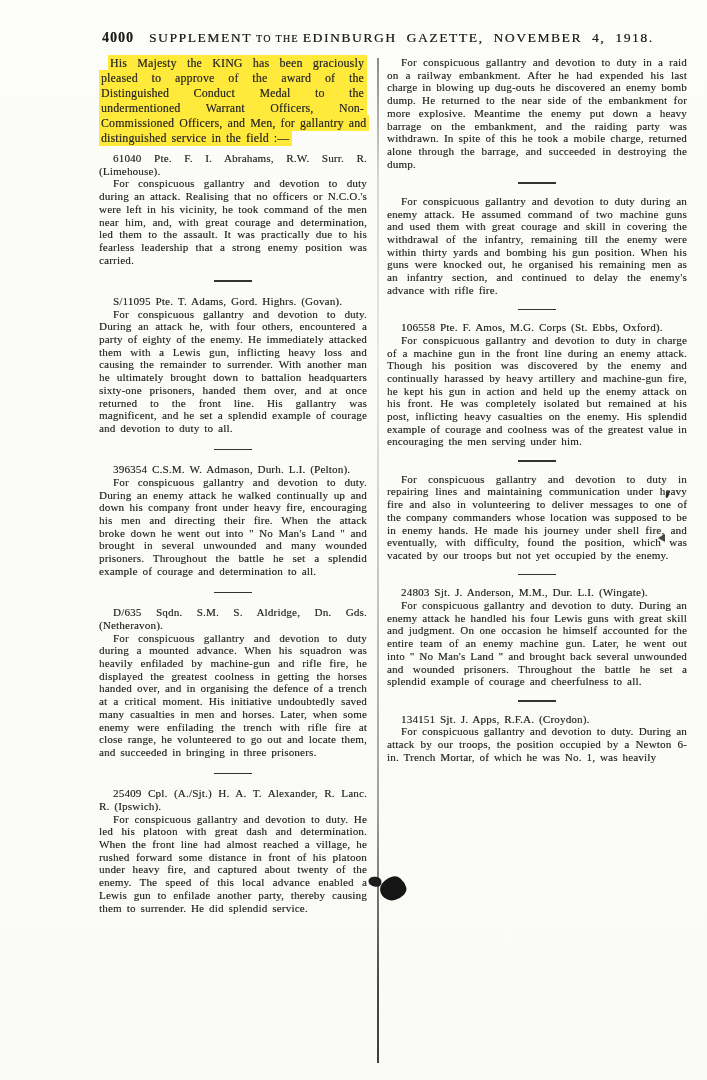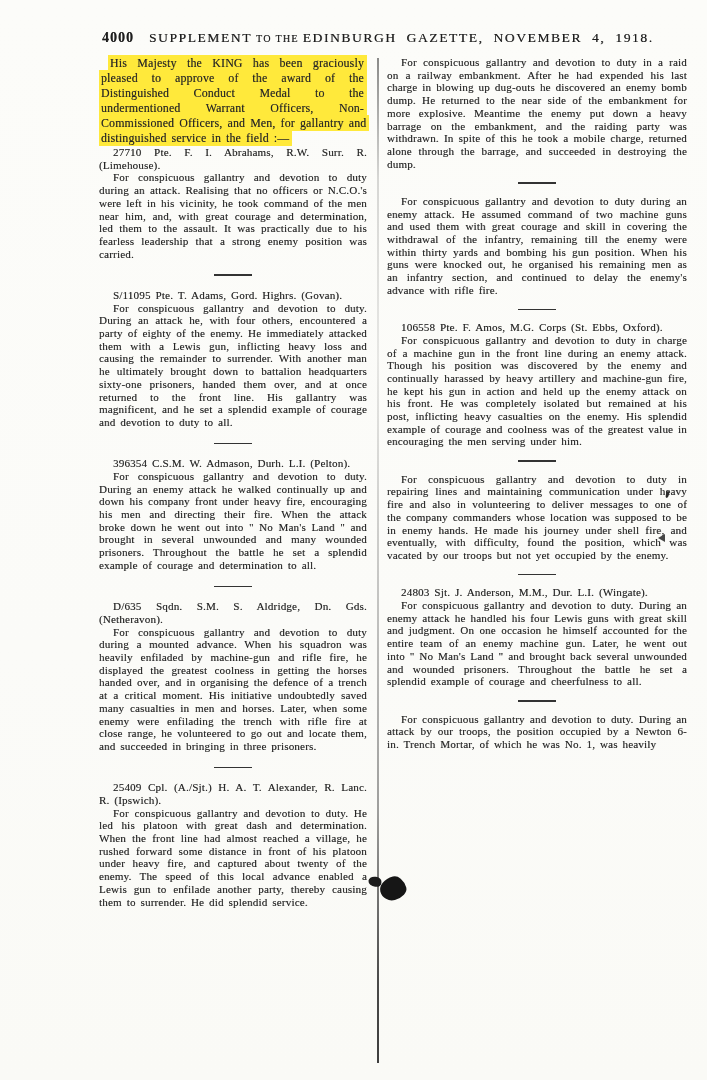--- a/index.html
+++ b/index.html
@@ -39,20 +39,21 @@
     font-size:11px;
     line-height:12.7px;
     letter-spacing:0.2px;
     word-spacing:1.9px;
     text-shadow:0.3px 0 0 rgba(25,25,25,.45);
   }
   p.proclamation{
     font-size:11.8px;
     line-height:15px;
     text-indent:9px;
+    margin-bottom:6px;
   }
   .hl{
     background:#ffe93b;
     padding:1px 3px 1px 2px;
     -webkit-box-decoration-break:clone;
     box-decoration-break:clone;
   }
   .entry-header{text-indent:14px;}
   .entry-body{text-indent:14px;}
   .divider{
@@ -96,21 +97,21 @@
   <div class="masthead">
     <span class="pageno">4000</span><span class="t-caps">SUPPLEMENT</span><span class="t-small">TO THE</span><span class="t-caps">EDINBURGH GAZETTE, NOVEMBER 4, 1918.</span>
   </div>
 
   <div class="column-rule"></div>
 
   <div class="col col-left">
     <p class="proclamation"><span class="hl" style="background: rgb(255, 233, 59);">His Majesty the KING has been graciously pleased to approve of the award of the Distinguished Conduct Medal to the undermentioned Warrant Officers, Non-Commissioned Officers, and Men, for gallantry and distinguished service in the field :—</span></p>
     <div id="left-entries">
   <div class="entry">
-    <p class="entry-header e-header">27710 Pte. F. I. Abrahams, R.W. Surr. R. (Limehouse).</p>
+    <p class="entry-header e-header">61040 Pte. F. I. Abrahams, R.W. Surr. R. (Limehouse).</p>
     <p class="entry-body e-body">For conspicuous gallantry and devotion to duty during an attack.  Realising that no officers or N.C.O.'s were left in his vicinity, he took command of the men near him, and, with great courage and determination, led them to the assault.  It was practically due to his fearless leadership that a strong enemy position was carried.</p>
   </div>
 <div class="divider"></div>
   <div class="entry">
     <p class="entry-header e-header">S/11095 Pte. T. Adams, Gord. Highrs. (Govan).</p>
     <p class="entry-body e-body">For conspicuous gallantry and devotion to duty.  During an attack he, with four others, encountered a party of eighty of the enemy. He immediately attacked them with a Lewis gun, inflicting heavy loss and causing the remainder to surrender.  With another man he ultimately brought down to battalion headquarters sixty-one prisoners, handed them over, and at once returned to the front line.  His gallantry was magnificent, and he set a splendid example of courage and devotion to duty to all.</p>
   </div>
 <div class="divider"></div>
   <div class="entry">
     <p class="entry-header e-header">396354 C.S.M. W. Admason, Durh. L.I. (Pelton).</p>
@@ -147,20 +148,21 @@
   <div class="entry">
     <p class="entry-body e-body">For conspicuous gallantry and devotion to duty in repairing lines and maintaining communication under heavy fire and also in volunteering to deliver messages to one of the company commanders whose location was supposed to be in enemy hands.  He made his journey under shell fire, and eventually, with difficulty, found the position, which was vacated by our troops but not yet occupied by the enemy.</p>
   </div>
 <div class="divider"></div>
   <div class="entry">
     <p class="entry-header e-header">24803 Sjt. J. Anderson, M.M., Dur. L.I. (Wingate).</p>
     <p class="entry-body e-body">For conspicuous gallantry and devotion to duty.  During an enemy attack he handled his four Lewis guns with great skill and judgment.  On one occasion he himself accounted for the entire team of an enemy machine gun.  Later, he went out into " No Man's Land " and brought back several unwounded and wounded prisoners.  Throughout the battle he set a splendid example of courage and cheerfulness to all.</p>
   </div>
 <div class="divider"></div>
   <div class="entry">
+    <p class="entry-header e-header">134151 Sjt. J. Apps, R.F.A. (Croydon).</p>
     <p class="entry-body e-body">For conspicuous gallantry and devotion to duty.  During an attack by our troops, the position occupied by a Newton 6-in. Trench Mortar, of which he was No. 1, was heavily</p>
   </div>
 </div>
   </div>
 
   <div class="ink-blot"></div>
   <div class="ink-speck-comma"></div>
   <div class="ink-speck-arrow"></div>
 
 </div>

